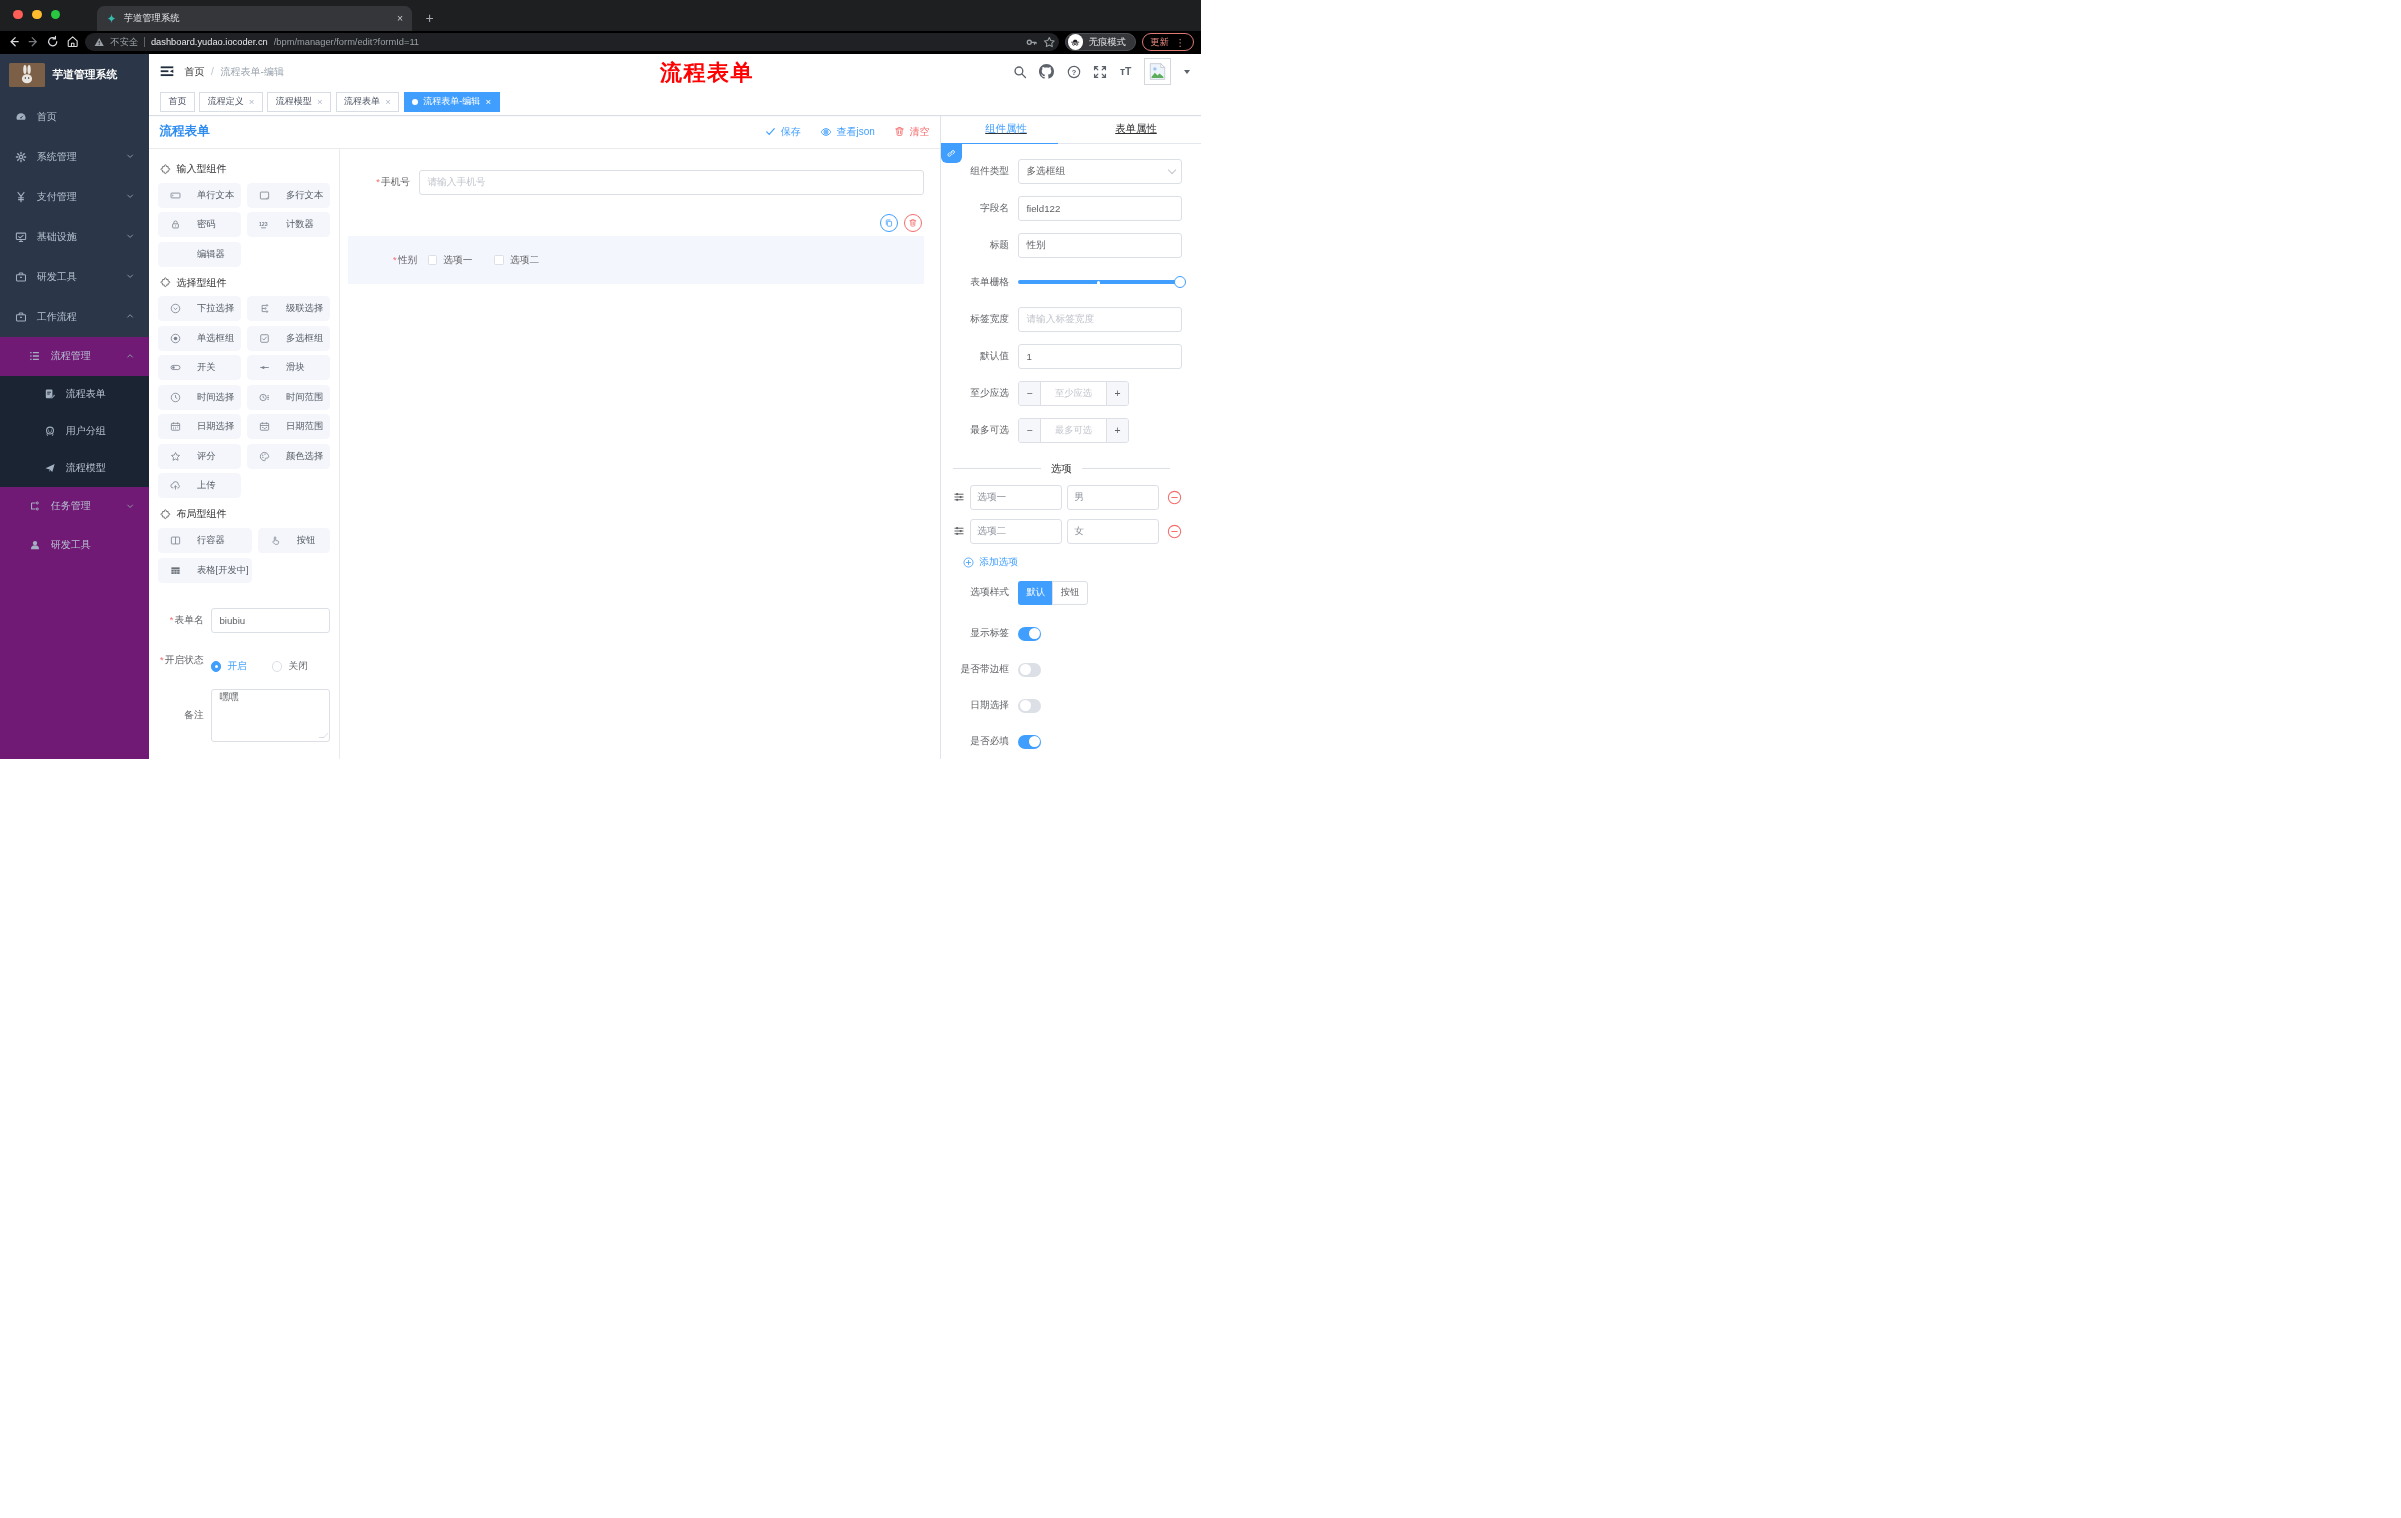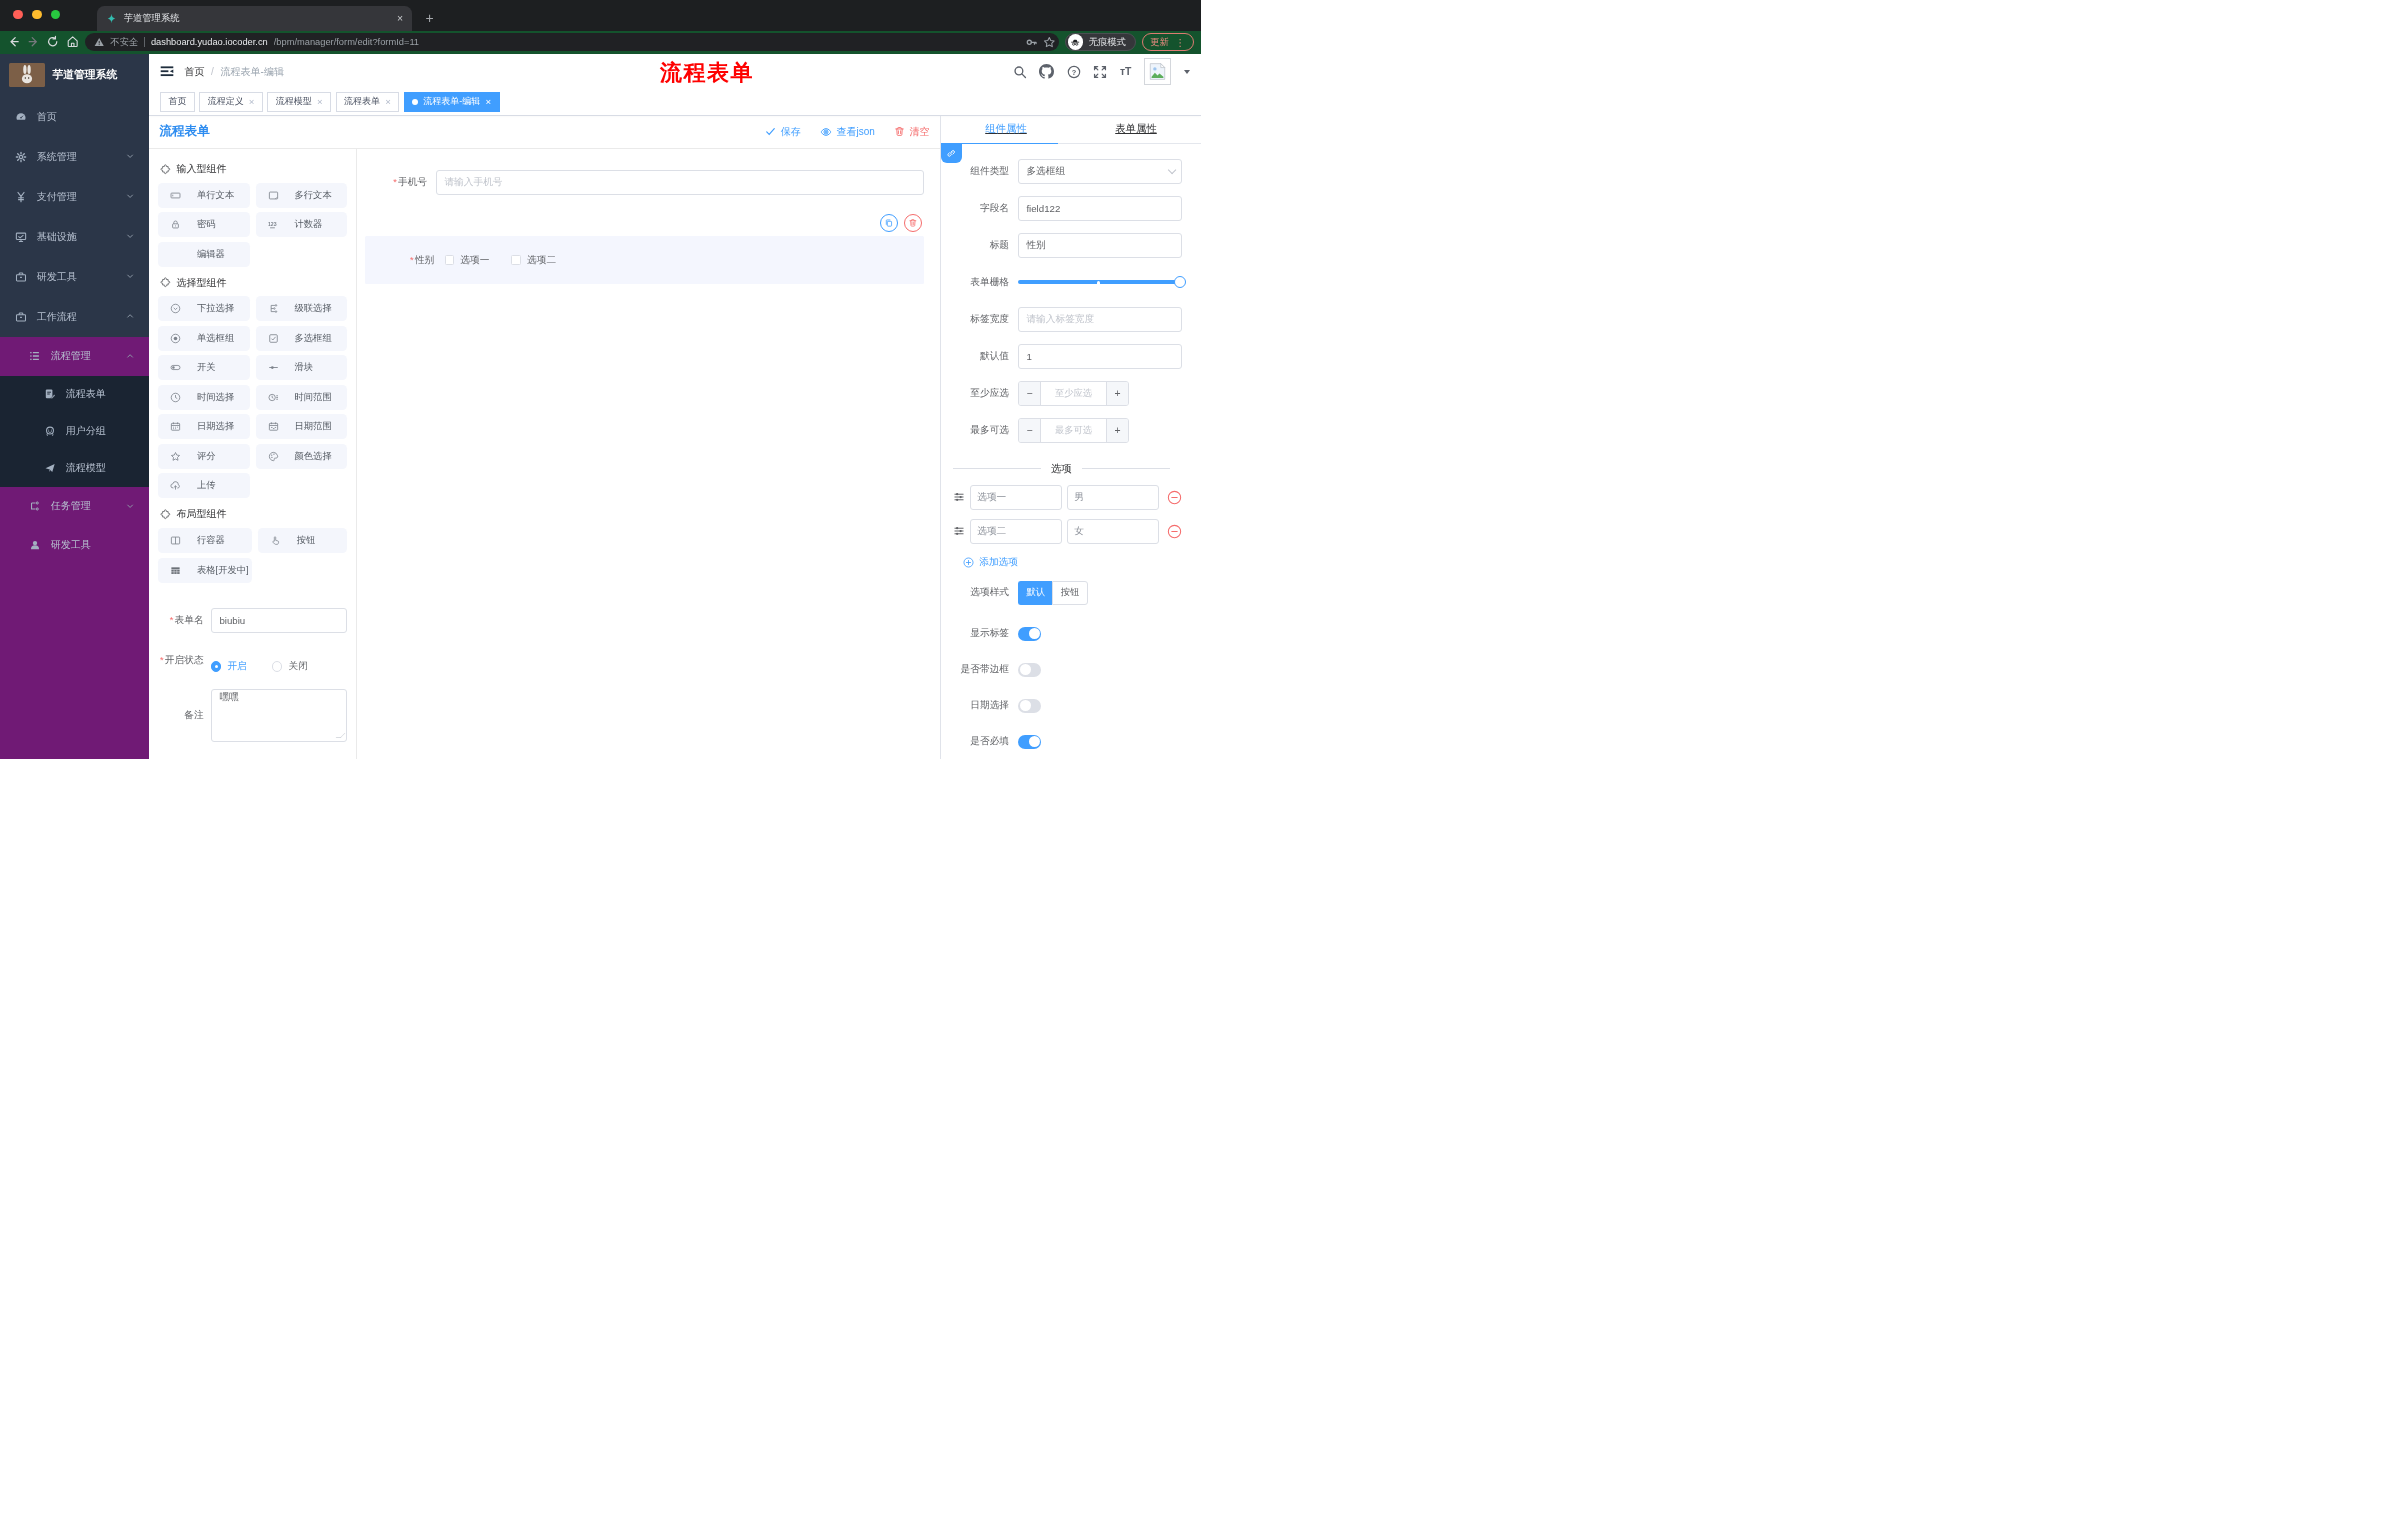--- a/index.html
+++ b/index.html
@@ -9,21 +9,21 @@
 
   
   .titlebar { height:30.5px; background:#1d1f21; position:relative; display:flex; align-items:flex-end; }
   .lights { position:absolute; left:13.4px; top:9.7px; display:flex; gap:9px; }
   .light { width:9.7px; height:9.7px; border-radius:50%; }
   .l-close{background:#ff5f57}.l-min{background:#febc2e}.l-max{background:#28c840}
   .btab { margin-left:97px; width:315px; height:25px; background:#35363a; border-radius:7.4px 7.4px 0 0; display:flex; align-items:center; padding:0 9px; gap:6.7px; color:#e8eaed; font-size:9.3px; }
   .btab .title { flex:1; white-space:nowrap; overflow:hidden; }
   .tab-close { color:#c7cacd; font-size:10.4px; cursor:pointer; }
   .newtab { color:#a6a9ad; font-size:14px; margin:0 0 4.5px 13.4px; cursor:pointer; }
-  .toolbar { height:23px; background:#14532d; display:flex; align-items:center; padding:0 7.4px; gap:6px; }
+  .toolbar { height:23px; background:#000000; display:flex; align-items:center; padding:0 7.4px; gap:6px; }
   .nav-ic { width:13.4px; height:13.4px; flex:none; }
   .url-pill { flex:1; height:18.6px; background:#202124; border-radius:9.7px; display:flex; align-items:center; padding:0 3.7px 0 9px; gap:6px; color:#e8eaed; font-size:9.3px; min-width:0; }
   .sec-label { color:#9aa0a6; }
   .url-div { width:0.7px; height:10.4px; background:#5f6368; }
   .url-host { color:#e8eaed; white-space:nowrap; }
   .url-path { color:#9aa0a6; white-space:nowrap; overflow:hidden; flex:1; }
   .incog { height:18.6px; background:#35363a; border:0.7px solid #4b4e52; border-radius:9.7px; display:flex; align-items:center; gap:5.2px; padding:0 9px 0 1.5px; color:#e8eaed; font-size:9.3px; flex:none; }
   .incog-circle { width:15.6px; height:15.6px; border-radius:50%; background:#fff; display:flex; align-items:center; justify-content:center; }
   .update-pill { height:18.6px; border:0.7px solid #dd7b72; border-radius:9.7px; color:#e6897f; display:flex; align-items:center; gap:6.7px; padding:0 7.4px; font-size:9.3px; flex:none; cursor:pointer; }
   .update-pill .dots { letter-spacing:0; font-size:9.7px; color:#e6897f; }
@@ -63,21 +63,21 @@
 
   .workspace { flex:1; display:flex; min-height:0; }
   .designer { flex:1; display:flex; flex-direction:column; min-width:0; }
   .dtoolbar { height:33px; border-bottom:0.7px solid #eaeaea; display:flex; align-items:center; padding:0 10.4px; flex:none; }
   .dtitle { color:#2d8cf0; font-size:12.6px; font-weight:bold; }
   .dbtns { margin-left:auto; display:flex; align-items:center; gap:19.3px; font-size:10px; }
   .dbtn { display:flex; align-items:center; gap:4.5px; color:#409eff; cursor:pointer; }
   .dbtn.danger { color:#f56c6c; }
 
   .dbody { flex:1; display:flex; min-height:0; }
-  .palette { width:208px; border-right:0.7px solid #eaeaea; padding:4.5px 9px 0 9px; flex:none; overflow:hidden; }
+  .palette { width:191px; border-right:0.7px solid #eaeaea; padding:4.5px 9px 0 9px; flex:none; overflow:hidden; }
   .sec-h { display:flex; align-items:center; gap:6px; color:#303133; font-size:10px; margin:9px 0 6.7px 1.5px; }
   .chips { display:grid; grid-template-columns:1fr 1fr; gap:4.5px 6px; }
   .chip { height:25px; background:#f4f6fc; border-radius:4.5px; display:flex; align-items:center; gap:16px; padding:0 3px 0 12px; font-size:9.3px; color:#555b63; cursor:grab; white-space:nowrap; }
   .chip .ph-ic { width:11px; flex:none; }
   .fm { margin-top:25px; }
   .fm-row { display:flex; align-items:center; margin-top:16.3px; }
   .fm-label { width:53px; text-align:right; padding-right:7.4px; color:#606266; flex:none; font-size:9.7px; }
   .req { color:#f56c6c; margin-right:1.5px; }
   .tbox { border:0.7px solid #dcdfe6; border-radius:3px; height:25px; display:flex; align-items:center; padding:0 7.4px; color:#606266; flex:1; background:#fff; }
   .tbox.area { height:53px; align-items:flex-start; padding-top:1px; position:relative; }

